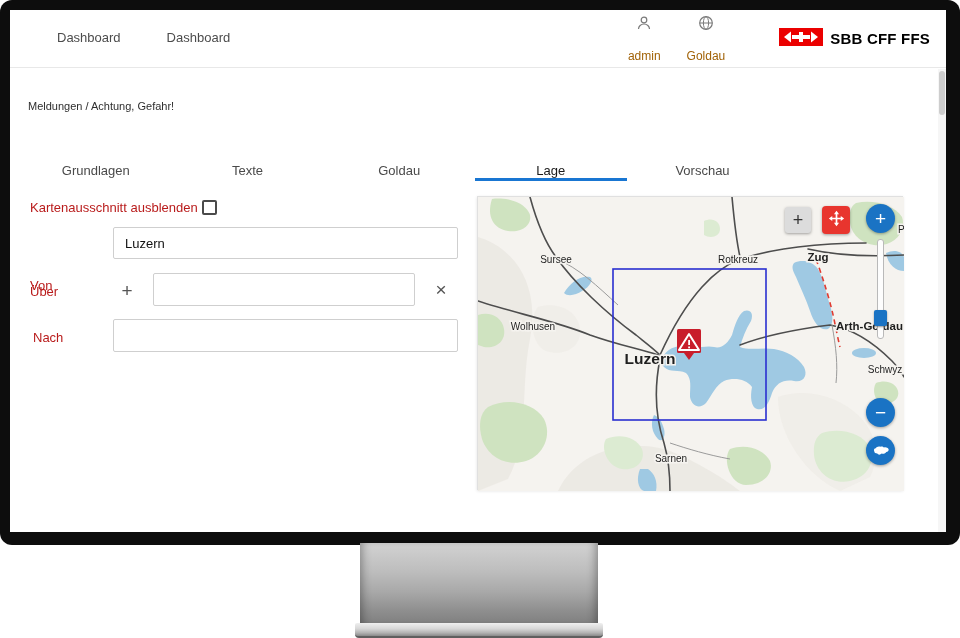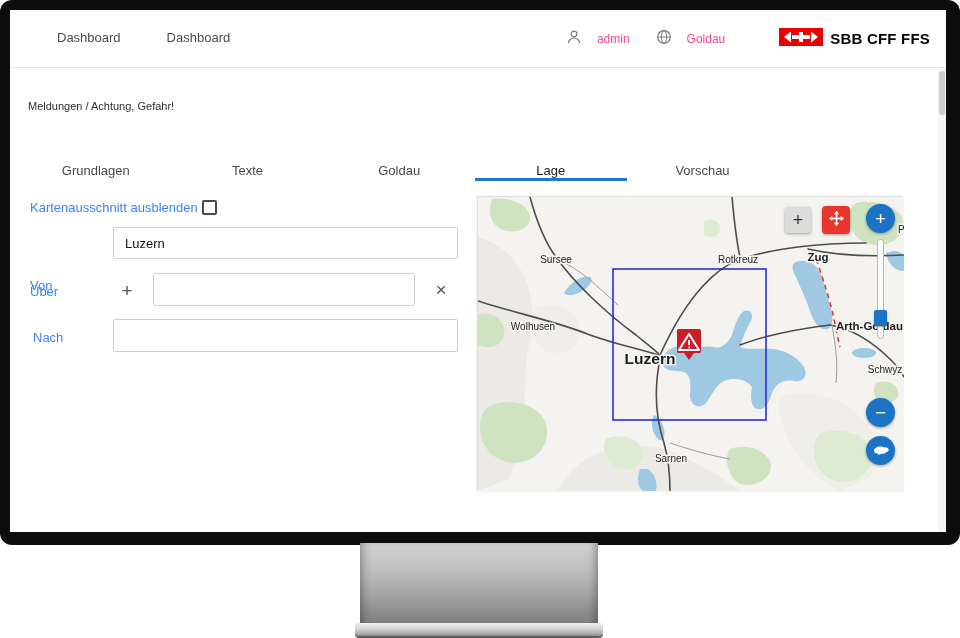--- a/index.html
+++ b/index.html
@@ -18,36 +18,36 @@
 
   
   .nav { position:absolute; left:0; top:0; width:100%; height:58px; display:flex; align-items:stretch;
     border-bottom:1px solid #e8e8e8; background:#fff; padding-left:24px; }
   .nav-item { display:flex; align-items:center; padding:0 23px; font-size:13px; color:#4c4c4c;
     border-bottom:3px solid transparent; cursor:pointer; position:relative; }
   .nav-item.active { color:#1c1c1c; border-bottom-color:#1976d2; }
   .badge-dome { position:absolute; top:5px; right:15px; width:16px; height:8px; background:#3f9c35;
     border-radius:8px 8px 0 0; }
   .nav-right { margin-left:auto; display:flex; align-items:center; gap:26px; padding-right:16px; }
-  .nav-meta { display:flex; align-items:center; gap:15px; font-size:12px; color:#ec4899; cursor:pointer; }
+  .nav-meta { display:flex; align-items:center; gap:15px; font-size:12px; color:#a16207; cursor:pointer;flex-direction:column; }
   .logo { display:flex; align-items:center; gap:7px;padding-left:28px; }
   .logo-text { font-size:15px; font-weight:bold; color:#000; letter-spacing:.2px; }
 
   
   .breadcrumb { position:absolute; left:18px; top:90px; font-size:11px; color:#2e2e2e; }
 
   
   .tabs { position:absolute; left:10px; top:128px; width:910px; height:33px; display:grid;
     grid-template-columns:repeat(6,1fr); }
   .tab { display:flex; align-items:center; justify-content:center; font-size:13px; color:#4a4a4a;
     border-bottom:3px solid transparent; cursor:pointer;margin-top:25px; }
   .tab.active { color:#1a1a1a; border-bottom-color:#1976d2; }
 
   
-  .form-label { position:absolute; font-size:13px; color:#3b82f6; }
+  .form-label { position:absolute; font-size:13px; color:#b91c1c; }
   .chk { position:absolute; left:192px; top:190px; width:15px; height:15px; border:2px solid #4a4a4a;
     border-radius:2px; background:#fff; cursor:pointer; appearance:none; }
   .txt { position:absolute; border:1px solid #cfcfcf; border-radius:2px; font-size:13px; color:#111;
     padding:0 11px; font-family:inherit; outline:none; background:#fff; }
   .icon-btn { position:absolute; width:22px; height:22px; display:flex; align-items:center; justify-content:center;
     font-size:19px; color:#555; cursor:pointer; line-height:1; background:none; border:none; font-family:inherit; }
 
   
   .map { position:absolute; left:467px; top:186px; width:426px; height:294px; border:1px solid #e0e0e0;
     background:#f5f3ef; box-shadow:0 1px 3px rgba(0,0,0,.12); }

